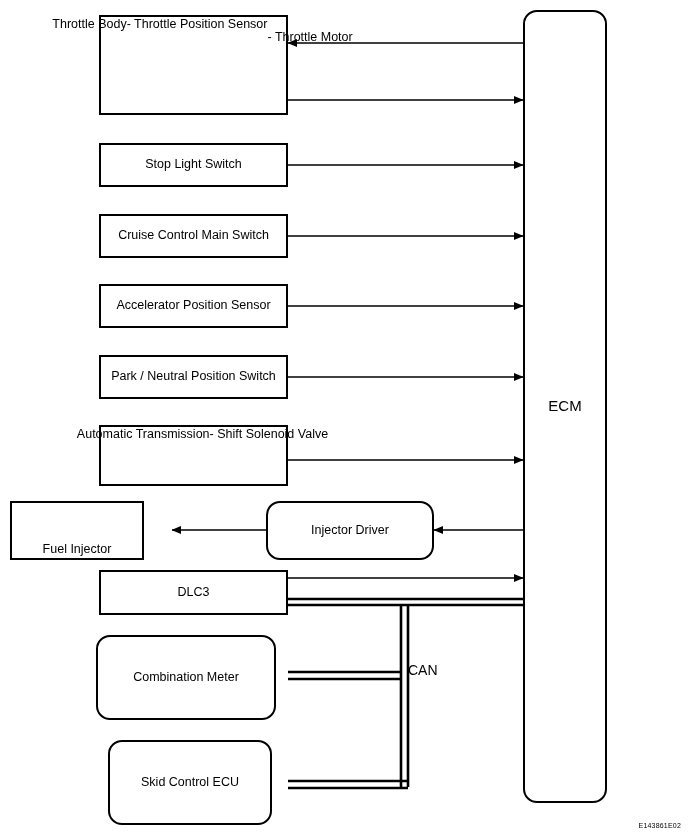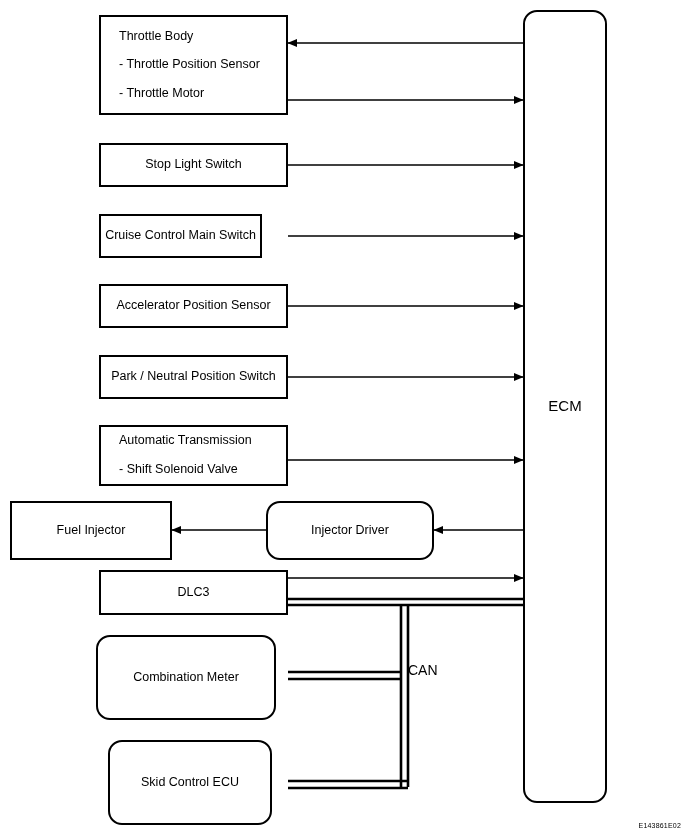--- a/index.html
+++ b/index.html
@@ -24,21 +24,21 @@
     top: 0;
     width: 691px;
     height: 837px;
   }
   .node-box {
     position: absolute;
     box-sizing: border-box;
     border: 2px solid #000000;
     background: #ffffff;
     display: flex;
-    flex-direction: column;
+    flex-direction: row;
     justify-content: center;
     color: #000000;
     font-family: "Liberation Sans", sans-serif;
     font-size: 12.5px;
     line-height: 1.25;
   }
   .node-box.rounded {
     border-radius: 14px;
   }
   .node-box.centered {
@@ -166,38 +166,38 @@
   <div class="node-box left-aligned" style="left:99px; top:15px; width:189px; height:100px;">
     <span class="node-line title">Throttle Body</span>
     <span class="node-line sub">- Throttle Position Sensor</span>
     <span class="node-line sub">- Throttle Motor</span>
   </div>
 
   <div class="node-box centered" style="left:99px; top:143px; width:189px; height:44px;">
     <span class="node-line">Stop Light Switch</span>
   </div>
 
-  <div class="node-box centered" style="left:99px; top:214px; width:163px; height:44px;">
+  <div class="node-box centered" style="left:99px; top:214px; width:189px; height:44px;">
     <span class="node-line">Cruise Control Main Switch</span>
   </div>
 
   <div class="node-box centered" style="left:99px; top:284px; width:189px; height:44px;">
     <span class="node-line">Accelerator Position Sensor</span>
   </div>
 
   <div class="node-box left-aligned" style="left:99px; top:425px; width:189px; height:61px;">
     <span class="node-line title">Automatic Transmission</span>
     <span class="node-line sub">- Shift Solenoid Valve</span>
   </div>
 
   <div class="node-box centered" style="left:99px; top:355px; width:189px; height:44px;">
     <span class="node-line">Park / Neutral Position Switch</span>
   </div>
 
-  <div class="node-box centered" style="left:10px; top:501px; width:162px; height:59px;">
+  <div class="node-box centered" style="left:10px; top:501px; width:134px; height:59px;align-items:flex-end;">
     <span class="node-line">Fuel Injector</span>
   </div>
 
   <div class="node-box rounded centered" style="left:266px; top:501px; width:168px; height:59px;">
     <span class="node-line">Injector Driver</span>
   </div>
 
   <div class="node-box centered" style="left:99px; top:570px; width:189px; height:45px;">
     <span class="node-line">DLC3</span>
   </div>

